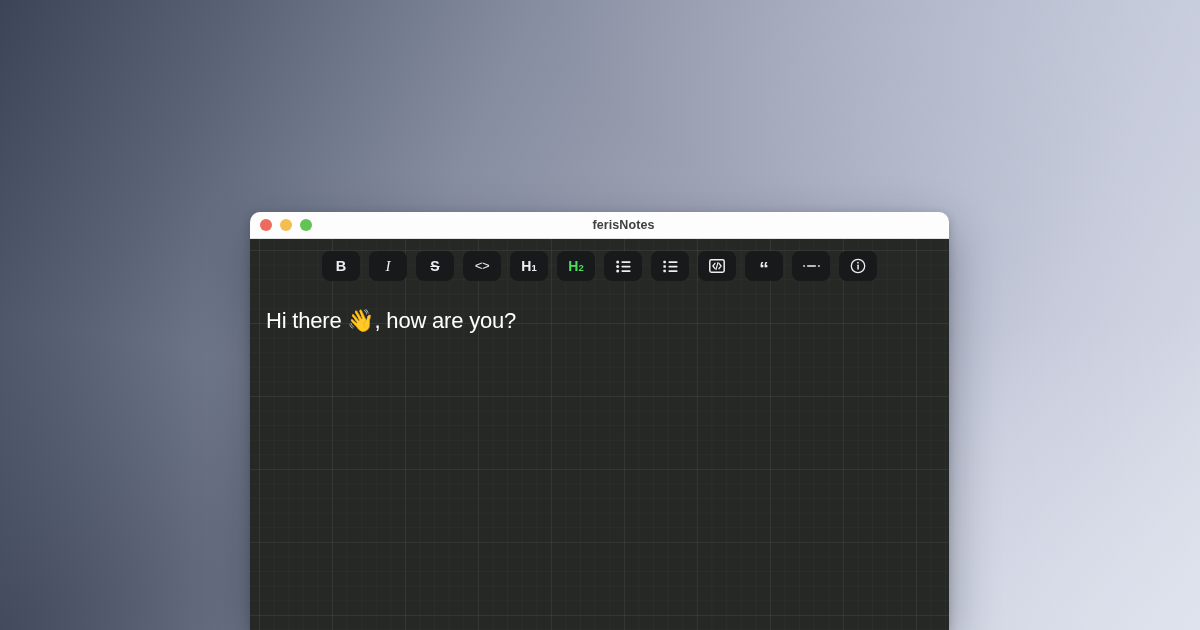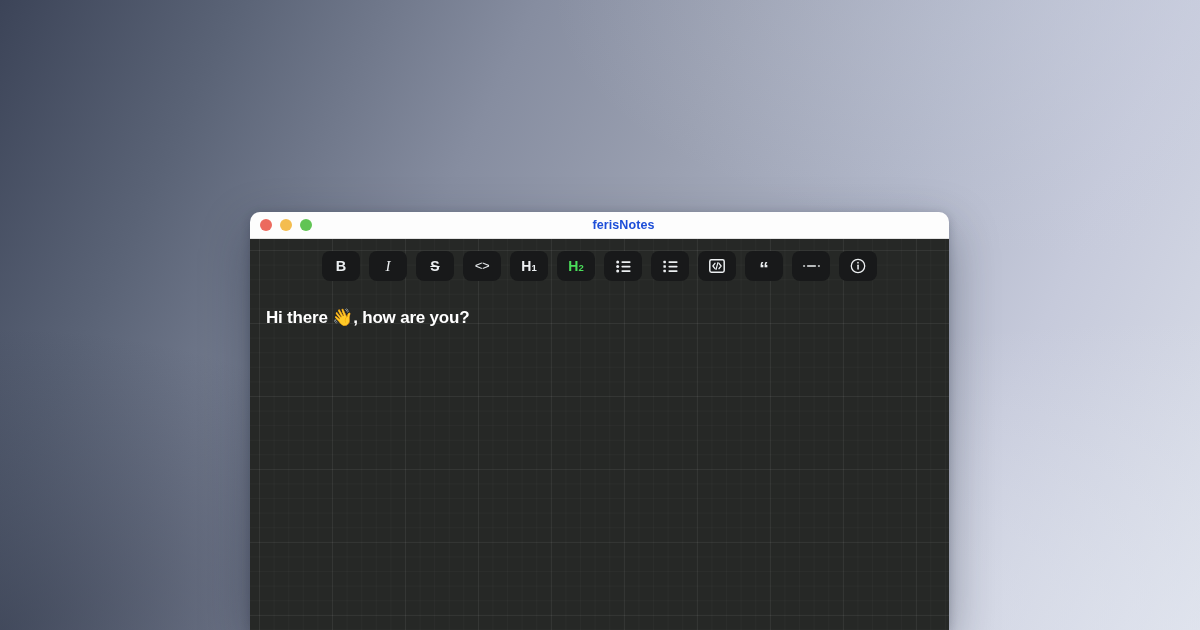--- a/index.html
+++ b/index.html
@@ -74,21 +74,21 @@
     border-radius: 50%;
   }
   .light.red { background: #ec6a5e; }
   .light.yellow { background: #f4bd4f; }
   .light.green { background: #61c454; }
   #window-title {
     flex: 1;
     text-align: center;
     font-size: 12.5px;
     font-weight: bold;
-    color: #1d4ed8;
+    color: #404040;
     letter-spacing: 0.1px;
     margin-left: 48px;
   }
 
   
   #editor {
     position: relative;
     height: 392px;
     background-color: #262826;
     background-image:
@@ -141,22 +141,22 @@
   .heading-glyph { font-size: 14px; font-weight: bold; display: inline-flex; align-items: baseline; }
   .heading-glyph sub { font-size: 9.5px; font-weight: bold; }
 
   .tool-btn svg { display: block; }
 
   
   #doc {
     padding: 16px 16px 0 16px;
   }
   #heading-line {
-    font-size: 17px;
-    font-weight: bold;
+    font-size: 22px;
+    font-weight: normal;
     color: #ffffff;
     letter-spacing: -0.2px;
     line-height: 1.25;
     white-space: nowrap;
   }
 </style>
 </head>
 <body>
 
 <div id="desktop">

